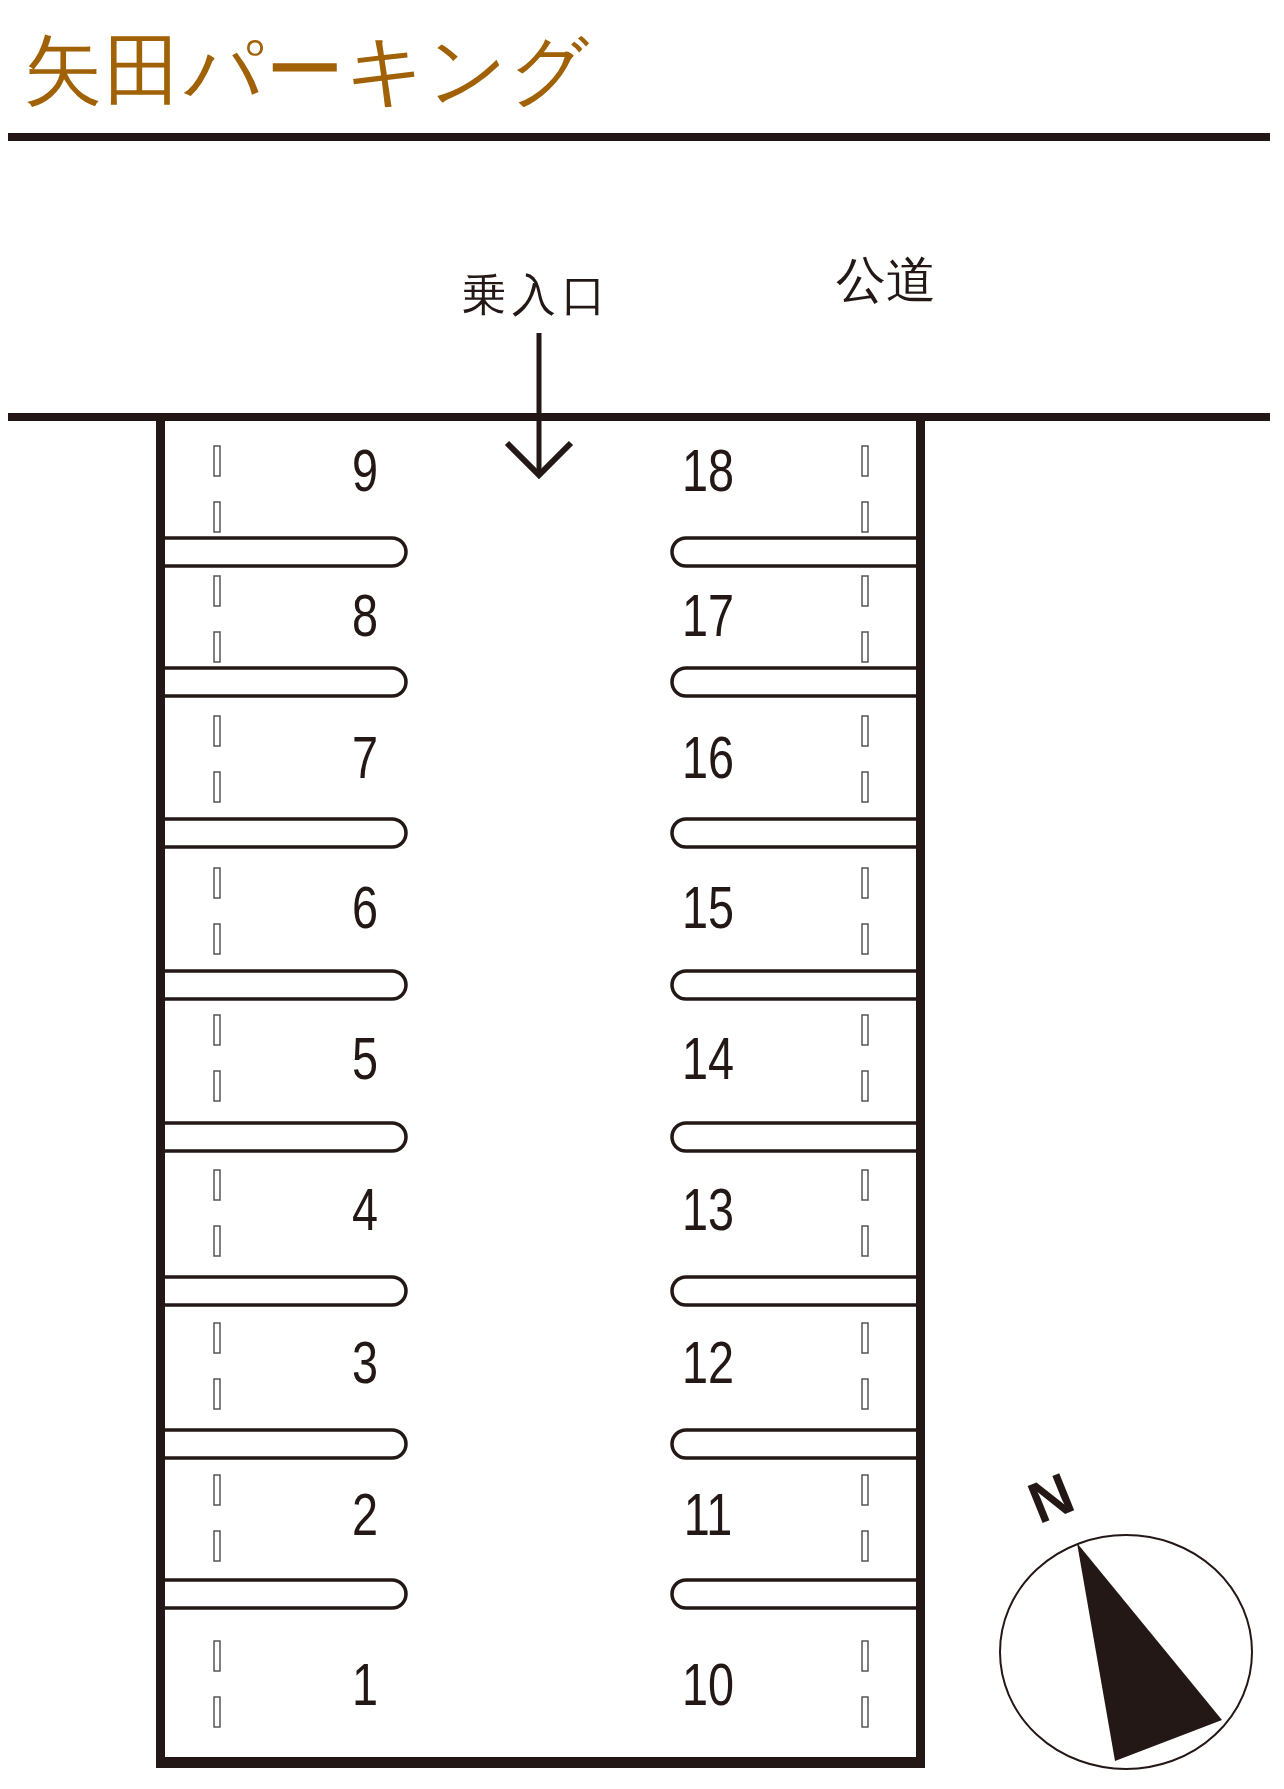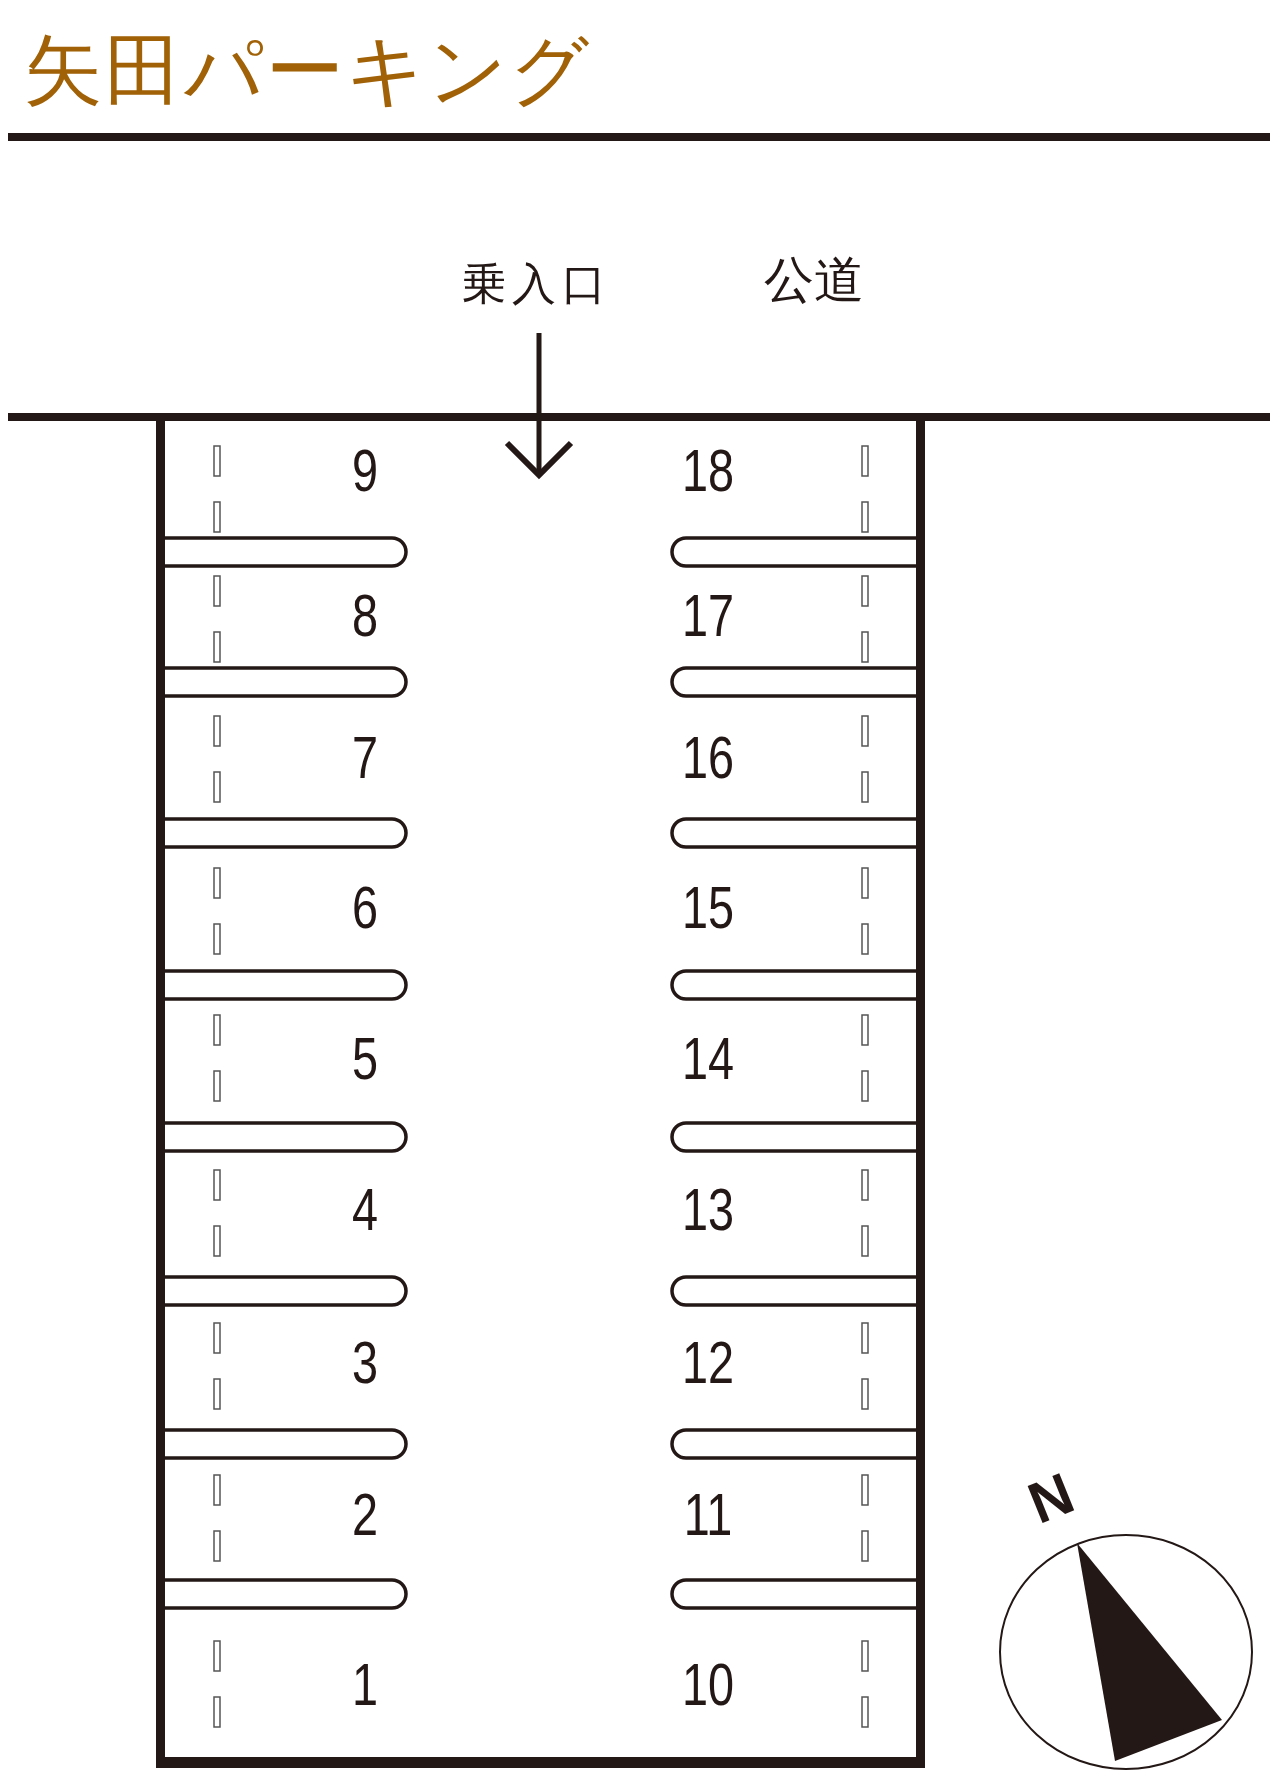--- a/index.html
+++ b/index.html
@@ -14,22 +14,22 @@
          transform:scaleX(0.78); transform-origin:center; text-align:center; width:120px;
          color:#231815; }
   svg { position:absolute; left:0; top:0; }
 </style>
 </head>
 <body>
 
 <div class="abs title">矢田パーキング</div>
 <div class="abs hr" style="left:8px; top:133px; width:1262px; height:8px;"></div>
 
-<div class="abs label" style="left:462px; top:258px; letter-spacing:6px;text-align:right;">乗入口</div>
-<div class="abs label" style="left:764px; top:254px; font-size:50px;">公道</div>
+<div class="abs label" style="left:462px; top:269px; letter-spacing:6px;text-align:right;">乗入口</div>
+<div class="abs label" style="left:836px; top:254px; font-size:50px;">公道</div>
 
 <svg width="1284" height="1789" viewBox="0 0 1284 1789">
 
   <rect x="8" y="413" width="1262" height="8" fill="#231815"></rect>
 
   <rect x="156" y="413" width="9" height="1355" fill="#231815"></rect>
   <rect x="916" y="413" width="9" height="1355" fill="#231815"></rect>
   <rect x="156" y="1757" width="769" height="11" fill="#231815"></rect>
 
   <g stroke="#231815" stroke-width="5" fill="none">

